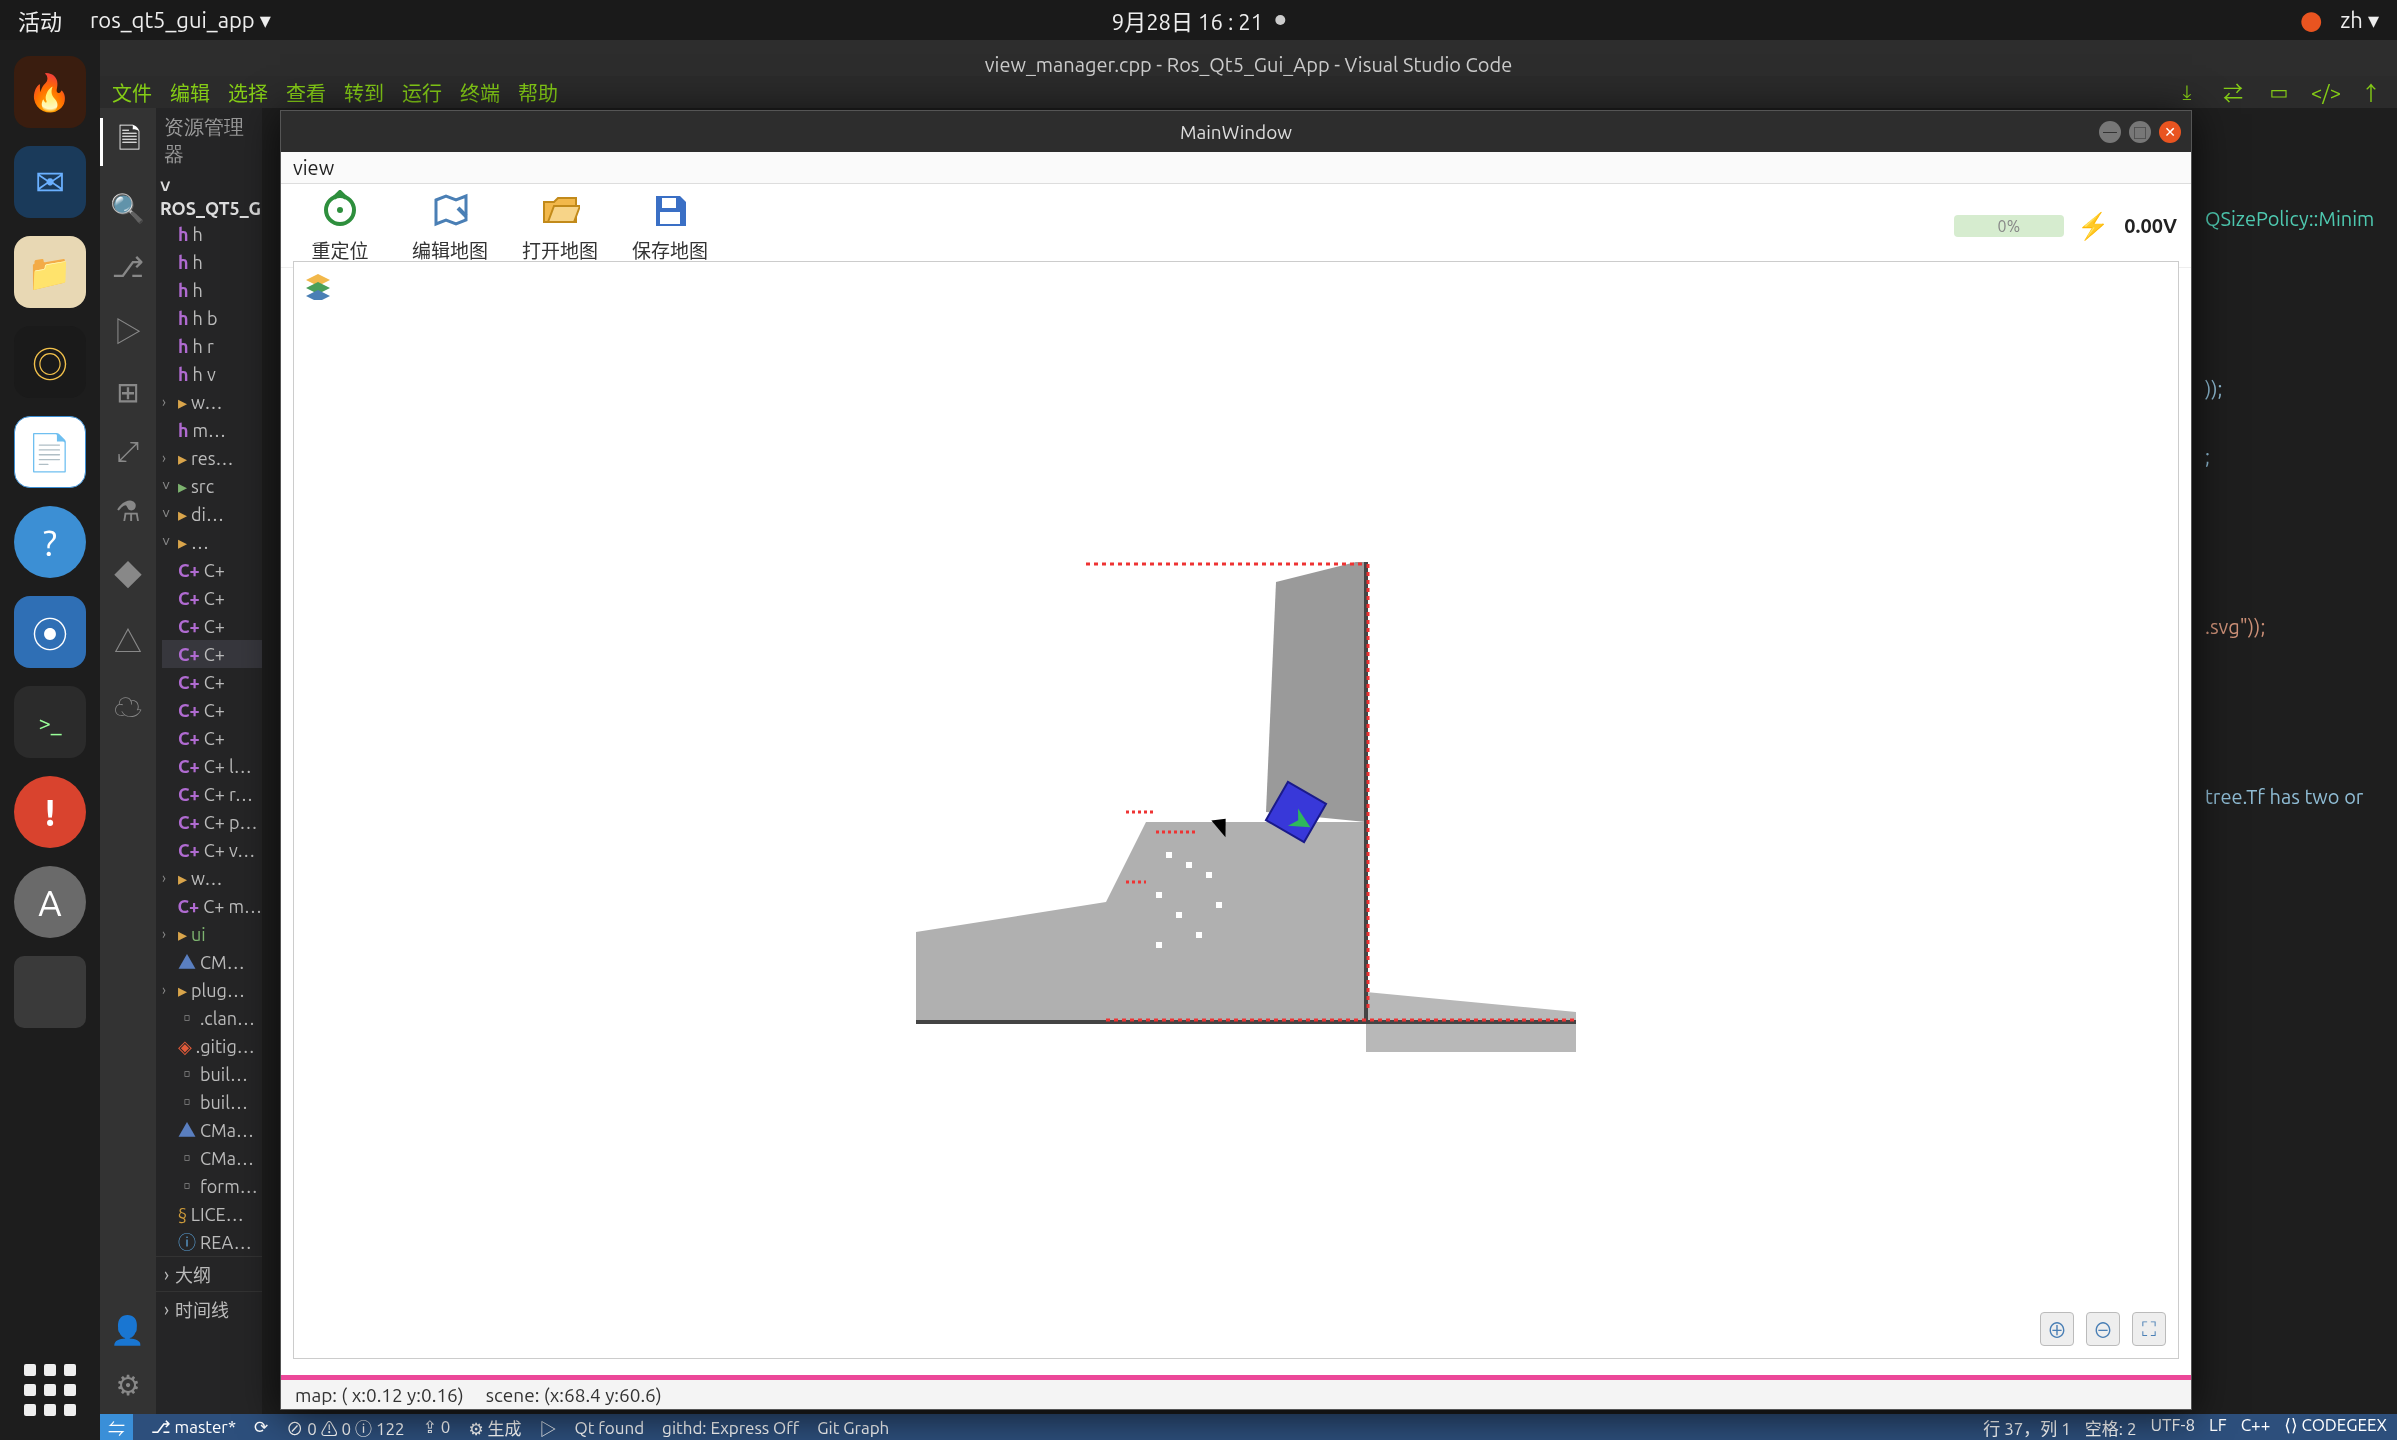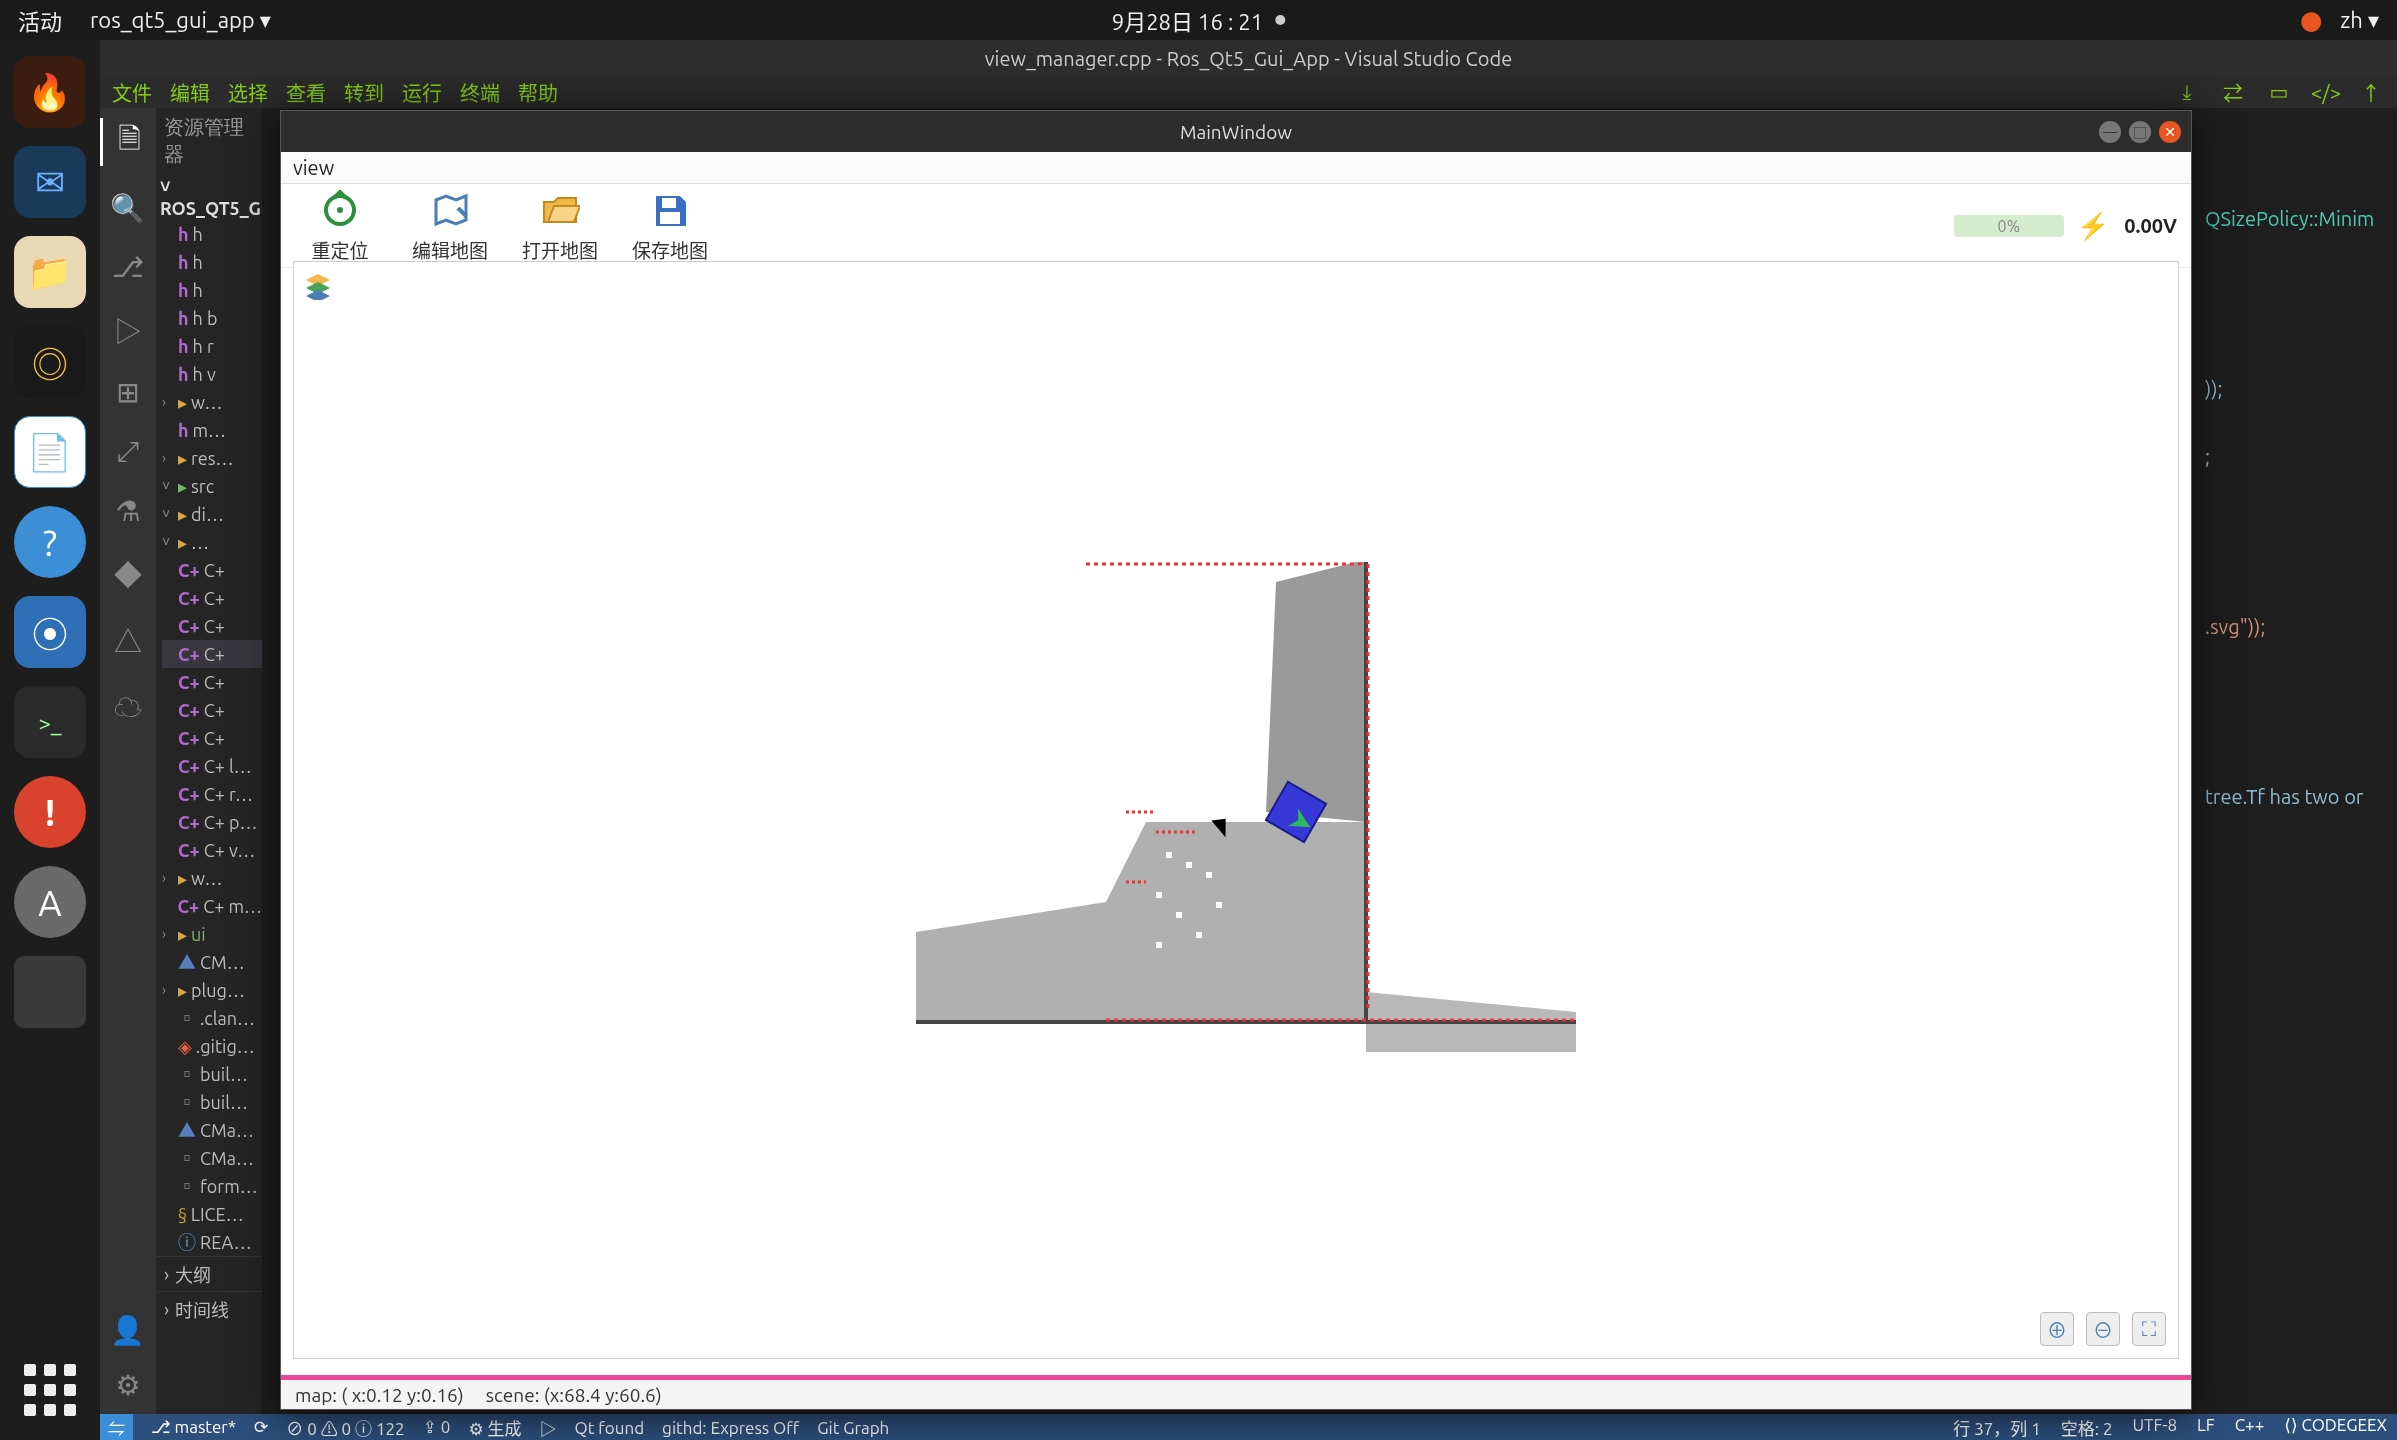--- a/index.html
+++ b/index.html
@@ -14,21 +14,21 @@
 .gnome-bar .status-dot { color: #e95420; }
 
 
 .dock { position: absolute; left: 0; top: 40px; width: 100px; height: calc(100% - 40px); background: rgba(30,30,30,0.55); display: flex; flex-direction: column; align-items: center; padding-top: 16px; gap: 18px; }
 .dock .app-ico { width: 72px; height: 72px; border-radius: 16px; display: flex; align-items: center; justify-content: center; font-size: 36px; }
 .dock .apps-grid { margin-top: auto; margin-bottom: 24px; display: grid; grid-template-columns: repeat(3,12px); grid-template-rows: repeat(3,12px); gap: 8px; }
 .dock .apps-grid span { width: 12px; height: 12px; background: #eee; border-radius: 2px; }
 
 
 .vscode { position: absolute; left: 100px; top: 40px; right: 0; bottom: 0; background: #252526; display: flex; flex-direction: column; }
-.vscode-title { height: 36px; background: #2d2d2d; color: #ccc; display: flex; align-items: center; justify-content: center; font-size: 20px; }
+.vscode-title { height: 36px; background: #2d2d2d; color: #ccc; display: flex; align-items: flex-end; justify-content: center; font-size: 20px; }
 .vscode-menu { height: 32px; background: #2b2b2b; display: flex; align-items: center; gap: 18px; padding: 0 12px; font-size: 20px; color: #84cc16; }
 .vscode-menu .spacer { flex: 1; }
 .vscode-menu .icon-btn { width: 28px; text-align: center; }
 
 .vscode-body { flex: 1; display: flex; min-height: 0; }
 .activity-bar { width: 56px; background: #333; display: flex; flex-direction: column; align-items: center; padding-top: 10px; gap: 26px; color: #888; font-size: 28px; }
 .activity-bar .active { color: #fff; border-left: 3px solid #fff; width: 100%; text-align: center; }
 .activity-bar .bottom { margin-top: auto; margin-bottom: 12px; display: flex; flex-direction: column; gap: 22px; align-items: center; }
 
 .sidebar { width: 106px; background: #252526; font-size: 18px; color: #bbb; overflow: hidden; }
@@ -47,21 +47,21 @@
 .tree .ico-lic { color: #cc9a3a; }
 .outline-sec { border-top: 1px solid #333; padding: 4px 8px; font-size: 18px; color: #bbb; display: flex; align-items: center; gap: 6px; }
 
 .editor-area { flex: 1; position: relative; background: #1e1e1e; }
 .code-peek { position: absolute; right: 0; top: 0; width: 200px; color: #8fbcd4; font-family: monospace; font-size: 20px; line-height: 34px; padding: 60px 8px; white-space: pre; }
 .code-peek .kw { color: #4ec9b0; }
 .code-peek .str { color: #ce9178; }
 
 .status-bar { height: 26px; background: #2d4f7c; color: #fff; font-size: 17px; display: flex; align-items: center; padding: 0 10px; gap: 18px; }
 .status-bar .remote { background: #3a8fd8; padding: 0 8px; height: 100%; display: flex; align-items: center; margin-left: -10px; }
-.status-bar .right { margin-left: auto; display: flex; gap: 20px; }
+.status-bar .right { margin-left: auto; display: flex; gap: 14px; }
 
 
 .qt-win { position: absolute; left: 280px; top: 110px; width: 1912px; height: 1300px; background: #fff; border: 1px solid #555; box-shadow: 0 4px 40px rgba(0,0,0,.7); color: #222; }
 .qt-title { height: 41px; background: #2d2d2d; color: #ddd; display: flex; align-items: center; padding: 0 10px; font-size: 19px; }
 .qt-title .t { position: absolute; left: 50%; transform: translateX(-50%); }
 .qt-title .btns { margin-left: auto; display: flex; gap: 8px; }
 .qt-title .wbtn { width: 22px; height: 22px; border-radius: 50%; display: flex; align-items: center; justify-content: center; font-size: 14px; color: #333; background: #666; }
 .qt-title .close { background: #e95420; color: #fff; }
 .qt-title .max { background: #777; }
 .qt-title .min { background: #777; }

